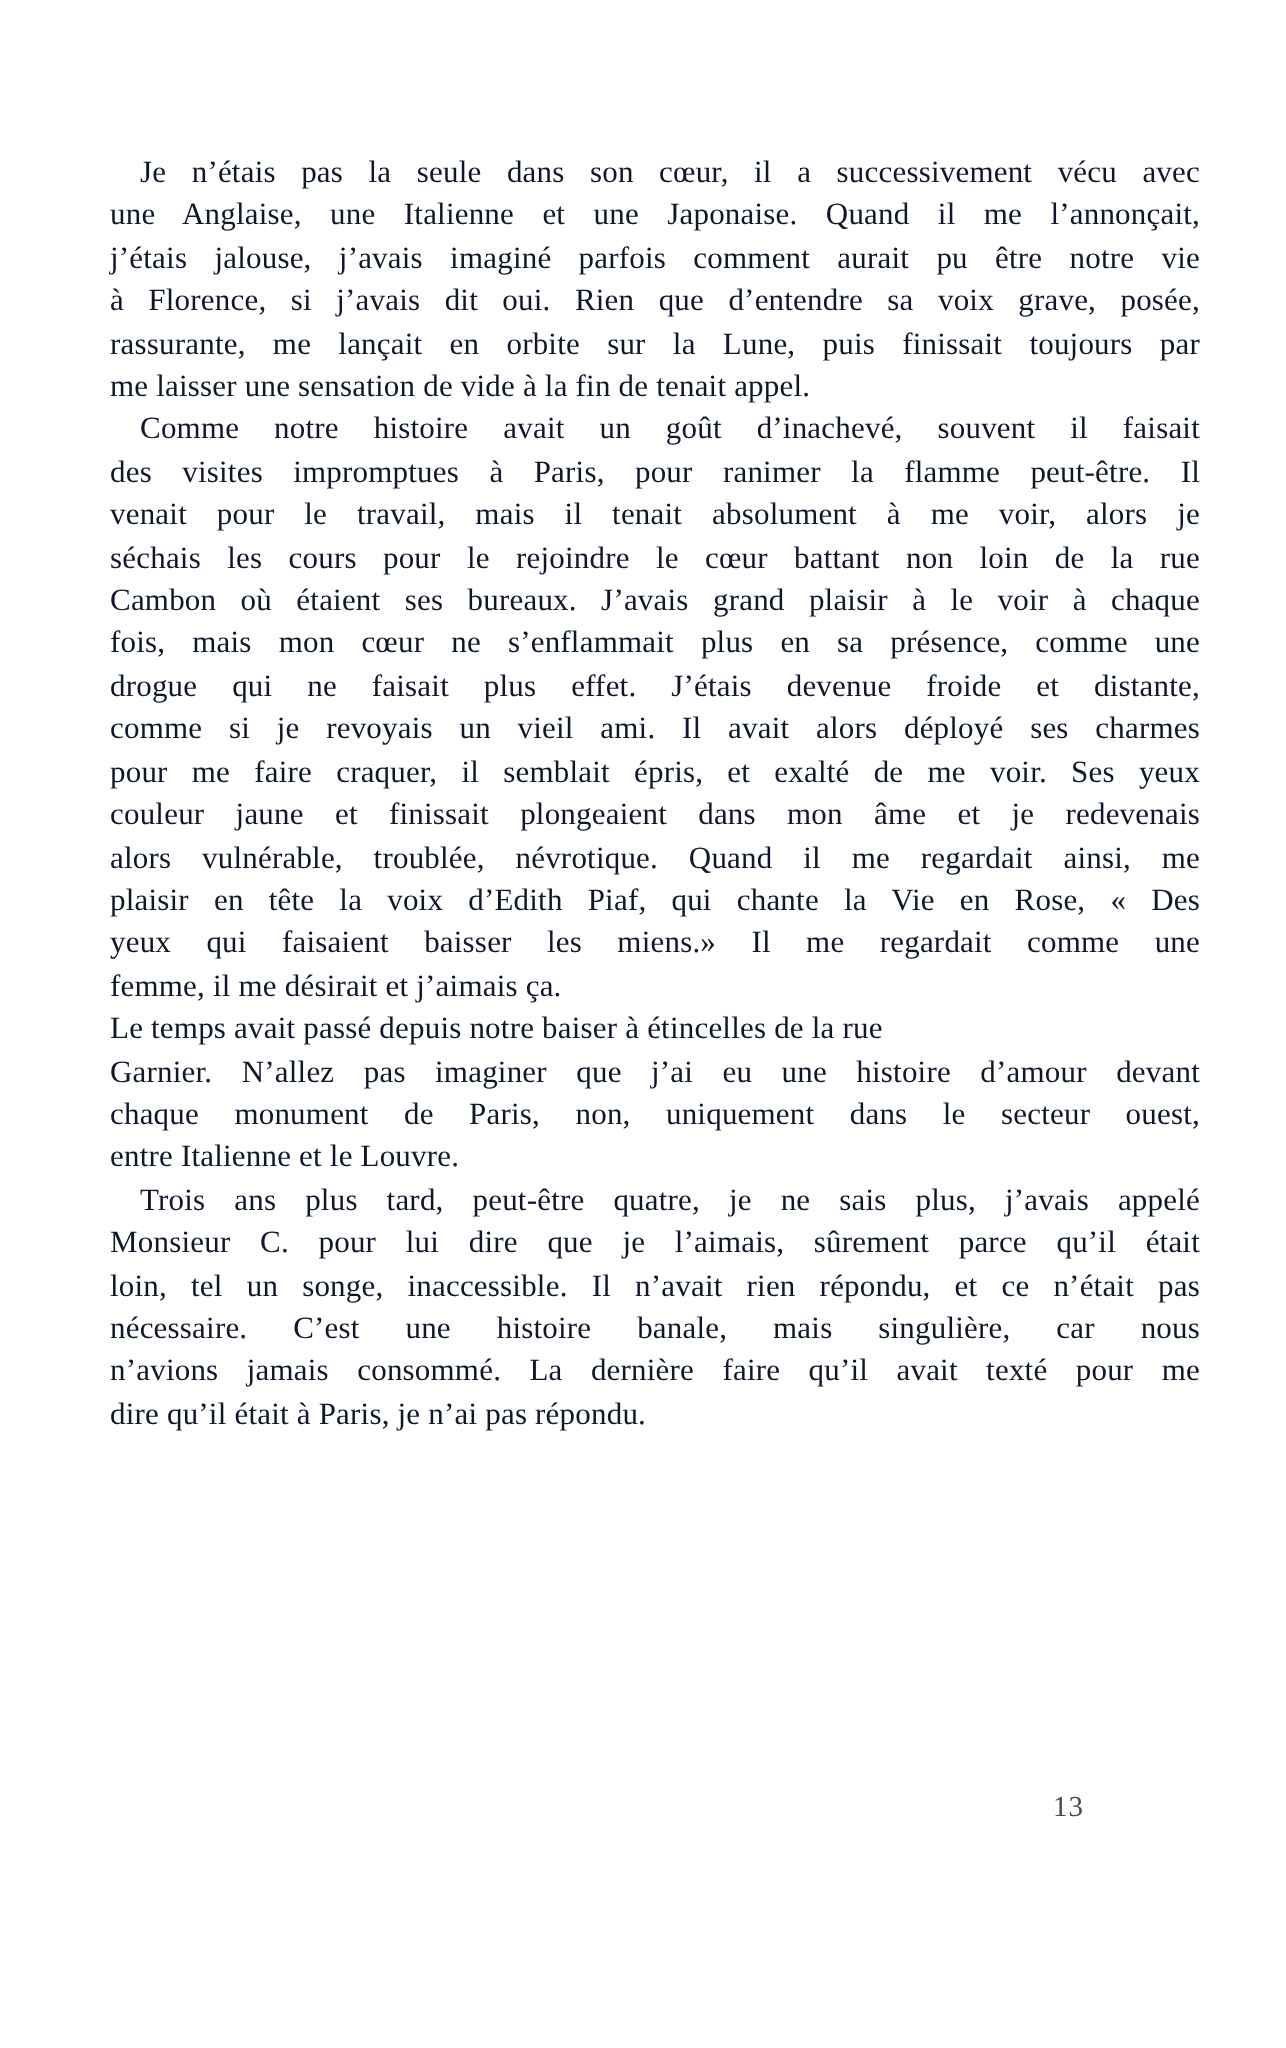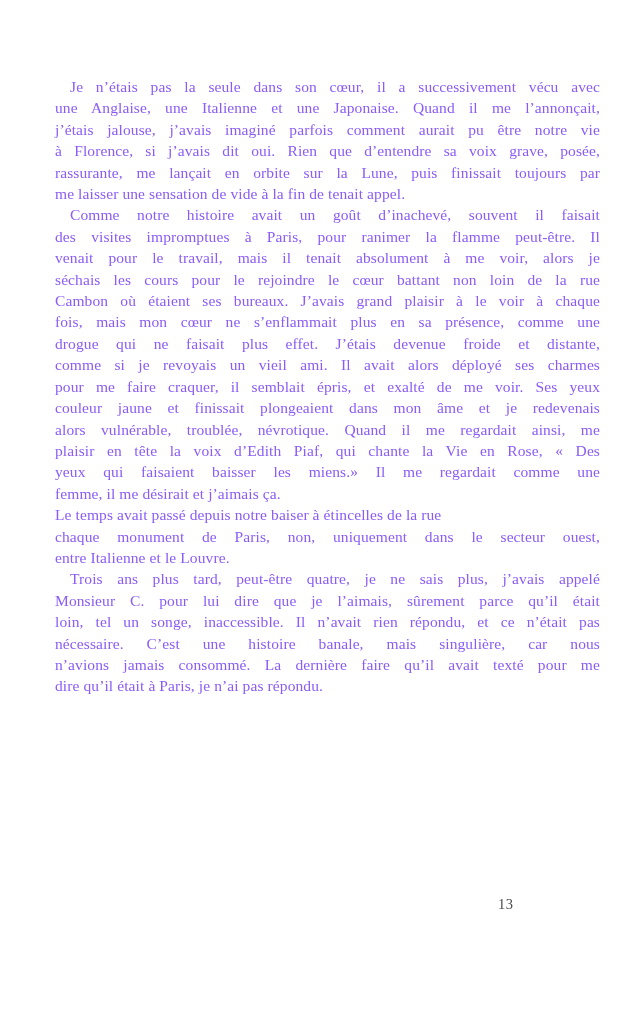--- a/index.html
+++ b/index.html
@@ -40,31 +40,31 @@
     text-align-last: left;
   }
   .line.indent {
     text-indent: 15px;
   }
   .page-number {
     position: absolute;
     left: 498px;
     top: 896px;
     width: 44px;
-    text-align: left;
+    text-align: right;
     font-size: 14.5px;
     color: #4a4a4a;
     letter-spacing: 0.5px;
   }
 </style>
 </head>
 <body>
 
 <div class="book-page" style="background: rgb(255, 255, 255);">
-  <div class="text-block" style="color: #8b5cf6;">
+  <div class="text-block" style="color: #0f172a;">
       <div class="para">
         <div class="line indent">Je n’étais pas la seule dans son cœur, il a successivement vécu avec</div>
         <div class="line">une Anglaise, une Italienne et une Japonaise. Quand il me l’annonçait,</div>
         <div class="line">j’étais jalouse, j’avais imaginé parfois comment aurait pu être notre vie</div>
         <div class="line">à Florence, si j’avais dit oui. Rien que d’entendre sa voix grave, posée,</div>
         <div class="line">rassurante, me lançait en orbite sur la Lune, puis finissait toujours par</div>
         <div class="line ragged">me laisser une sensation de vide à la fin de tenait appel.</div>
       </div>
       <div class="para">
         <div class="line indent">Comme notre histoire avait un goût d’inachevé, souvent il faisait</div>
@@ -77,20 +77,21 @@
         <div class="line">comme si je revoyais un vieil ami. Il avait alors déployé ses charmes</div>
         <div class="line">pour me faire craquer, il semblait épris, et exalté de me voir. Ses yeux</div>
         <div class="line">couleur jaune et finissait plongeaient dans mon âme et je redevenais</div>
         <div class="line">alors vulnérable, troublée, névrotique. Quand il me regardait ainsi, me</div>
         <div class="line">plaisir en tête la voix d’Edith Piaf, qui chante la Vie en Rose, « Des</div>
         <div class="line">yeux qui faisaient baisser les miens.» Il me regardait comme une</div>
         <div class="line ragged">femme, il me désirait et j’aimais ça.</div>
       </div>
       <div class="para">
         <div class="line ragged">Le temps avait passé depuis notre baiser à étincelles de la rue</div>
+        <div class="line">Garnier. N’allez pas imaginer que j’ai eu une histoire d’amour devant</div>
         <div class="line">chaque monument de Paris, non, uniquement dans le secteur ouest,</div>
         <div class="line ragged">entre Italienne et le Louvre.</div>
       </div>
       <div class="para">
         <div class="line indent">Trois ans plus tard, peut-être quatre, je ne sais plus, j’avais appelé</div>
         <div class="line">Monsieur C. pour lui dire que je l’aimais, sûrement parce qu’il était</div>
         <div class="line">loin, tel un songe, inaccessible. Il n’avait rien répondu, et ce n’était pas</div>
         <div class="line">nécessaire. C’est une histoire banale, mais singulière, car nous</div>
         <div class="line">n’avions jamais consommé. La dernière faire qu’il avait texté pour me</div>
         <div class="line ragged">dire qu’il était à Paris, je n’ai pas répondu.</div>

